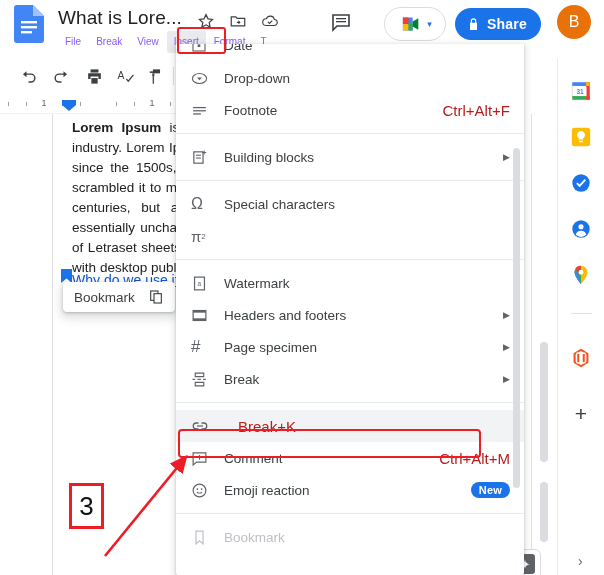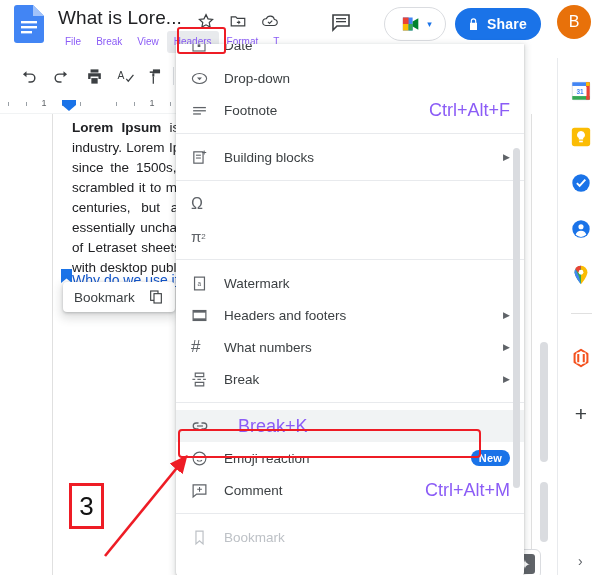--- a/index.html
+++ b/index.html
@@ -122,21 +122,21 @@
     position:relative; height:32px; display:flex; align-items:center;
     padding:0 14px 0 15px; cursor:pointer; font-size:13.5px; color:#3c4043;
   }
   .dd-item.highlighted { background:#f1f3f4; }
   .dd-item.disabled { color:#bdc1c6; cursor:default; }
   .dd-icon {
     width:22px; min-width:22px; height:20px; display:flex; align-items:center;
     justify-content:flex-start; color:#5f6368; margin-right:11px;
   }
   .dd-label { flex:1; white-space:nowrap; }
-  .dd-accel { color:#8b5cf6; font-size:18px; margin-left:14px;text-align:right; }
+  .dd-accel { color:#b91c1c; font-size:15px; margin-left:14px;text-align:right; }
   .dd-arrow { color:#5f6368; font-size:9px; margin-left:10px; }
   .dd-badge {
     background:#1a73e8; color:#fff; font-size:11px; font-weight:700;
     border-radius:9px; padding:2px 8px; letter-spacing:.2px;
   }
   .dd-sep { height:1px; background:#e8eaed; margin:7px 0; }
   .dd-scroll {
     position:absolute; right:4px; top:104px; width:7px; height:340px;
     background:#dadce0; border-radius:4px; cursor:pointer; z-index:35;
   }
@@ -217,21 +217,21 @@
       <svg width="18" height="18" viewBox="0 0 24 24">
         <path fill="none" stroke="#3c4043" stroke-width="1.5" d="M6.5 18h11a4 4 0 0 0 .3-8 5.6 5.6 0 0 0-10.7-1A3.6 3.6 0 0 0 6.5 18z"></path>
         <path fill="none" stroke="#3c4043" stroke-width="1.5" d="M9.3 13.3l2 2 3.7-3.9"></path>
       </svg>
     </div>
 
     <div class="menubar">
       <div class="menu-item">File</div>
       <div class="menu-item">Break</div>
       <div class="menu-item">View</div>
-      <div class="menu-item active">Headers</div>
+      <div class="menu-item active">Insert</div>
       <div class="menu-item">Format</div>
       <div class="menu-item">T</div>
     </div>
 
     <div class="comment-btn">
       <svg width="24" height="24" viewBox="0 0 24 24">
         <path fill="none" stroke="#3c4043" stroke-width="1.6" d="M4 5h16v11H8l-4 4z"></path>
         <rect x="7" y="8" width="10" height="1.3" fill="#3c4043"></rect>
         <rect x="7" y="11" width="10" height="1.3" fill="#3c4043"></rect>
       </svg>
@@ -396,20 +396,21 @@
           </svg>
       </span>
       <span class="dd-label">Building blocks</span>
       <span class="dd-arrow">▶</span>
     </div>
 
     <div class="dd-sep"></div>
 
     <div class="dd-item">
       <span class="dd-icon" style="font-size:16px;color:#5f6368;">Ω</span>
+      <span class="dd-label">Special characters</span>
     </div>
 
     <div class="dd-item">
       <span class="dd-icon" style="font-size:15px;color:#5f6368;">π<sup style="font-size:8px;">2</sup></span>
     </div>
 
     <div class="dd-sep"></div>
 
     <div class="dd-item">
       <span class="dd-icon">
@@ -428,21 +429,21 @@
             <rect x="3" y="5" width="18" height="3" fill="#5f6368"></rect>
             <rect x="3" y="16" width="18" height="3" fill="#5f6368"></rect>
           </svg>
       </span>
       <span class="dd-label">Headers and footers</span>
       <span class="dd-arrow">▶</span>
     </div>
 
     <div class="dd-item">
       <span class="dd-icon" style="font-size:17px;color:#5f6368;font-weight:400;">#</span>
-      <span class="dd-label">What numbers</span>
+      <span class="dd-label">Page specimen</span>
       <span class="dd-arrow">▶</span>
     </div>
 
     <div class="dd-item">
       <span class="dd-icon">
         <svg width="17" height="17" viewBox="0 0 24 24">
             <path fill="none" stroke="#5f6368" stroke-width="1.6" d="M6 3h12v5H6z"></path>
             <path fill="none" stroke="#5f6368" stroke-width="1.6" d="M6 16h12v5H6z"></path>
             <rect x="2" y="11" width="4" height="1.6" fill="#5f6368"></rect>
             <rect x="9" y="11" width="5" height="1.6" fill="#5f6368"></rect>
@@ -462,39 +463,39 @@
           <path fill="none" stroke="#5f6368" stroke-width="1.7" d="M14 8h3a4 4 0 0 1 0 8h-3"></path>
           <rect x="8" y="11.2" width="8" height="1.6" fill="#5f6368"></rect>
         </svg>
       </span>
       <span class="dd-accel">Break+K</span>
     </div>
 
     <div class="dd-item">
       <span class="dd-icon">
         <svg width="17" height="17" viewBox="0 0 24 24">
+            <path fill="none" stroke="#5f6368" stroke-width="1.7" d="M3 4h18v13H8l-5 4z"></path>
+            <path fill="#5f6368" d="M11.3 7h1.5v2.6h2.6v1.5h-2.6v2.6h-1.5v-2.6H8.7V9.6h2.6z"></path>
+          </svg>
+      </span>
+      <span class="dd-label">Comment</span>
+      <span class="dd-accel">Ctrl+Alt+M</span>
+    </div>
+
+    <div class="dd-item">
+      <span class="dd-icon">
+        <svg width="17" height="17" viewBox="0 0 24 24">
             <circle cx="12" cy="12" r="9" fill="none" stroke="#5f6368" stroke-width="1.6"></circle>
             <circle cx="9" cy="10" r="1.2" fill="#5f6368"></circle>
             <circle cx="15" cy="10" r="1.2" fill="#5f6368"></circle>
             <path fill="none" stroke="#5f6368" stroke-width="1.5" d="M8.5 14.5a4.5 3 0 0 0 7 0"></path>
           </svg>
       </span>
       <span class="dd-label">Emoji reaction</span>
       <span class="dd-badge">New</span>
-    </div>
-
-    <div class="dd-item">
-      <span class="dd-icon">
-        <svg width="17" height="17" viewBox="0 0 24 24">
-            <path fill="none" stroke="#5f6368" stroke-width="1.7" d="M3 4h18v13H8l-5 4z"></path>
-            <path fill="#5f6368" d="M11.3 7h1.5v2.6h2.6v1.5h-2.6v2.6h-1.5v-2.6H8.7V9.6h2.6z"></path>
-          </svg>
-      </span>
-      <span class="dd-label">Comment</span>
-      <span class="dd-accel">Ctrl+Alt+M</span>
     </div>
 
     <div class="dd-sep"></div>
 
     <div class="dd-item disabled">
       <span class="dd-icon">
         <svg width="17" height="17" viewBox="0 0 24 24">
             <path fill="none" stroke="#bdc1c6" stroke-width="1.7" d="M7 3h10v18l-5-4.5L7 21z"></path>
           </svg>
       </span>

